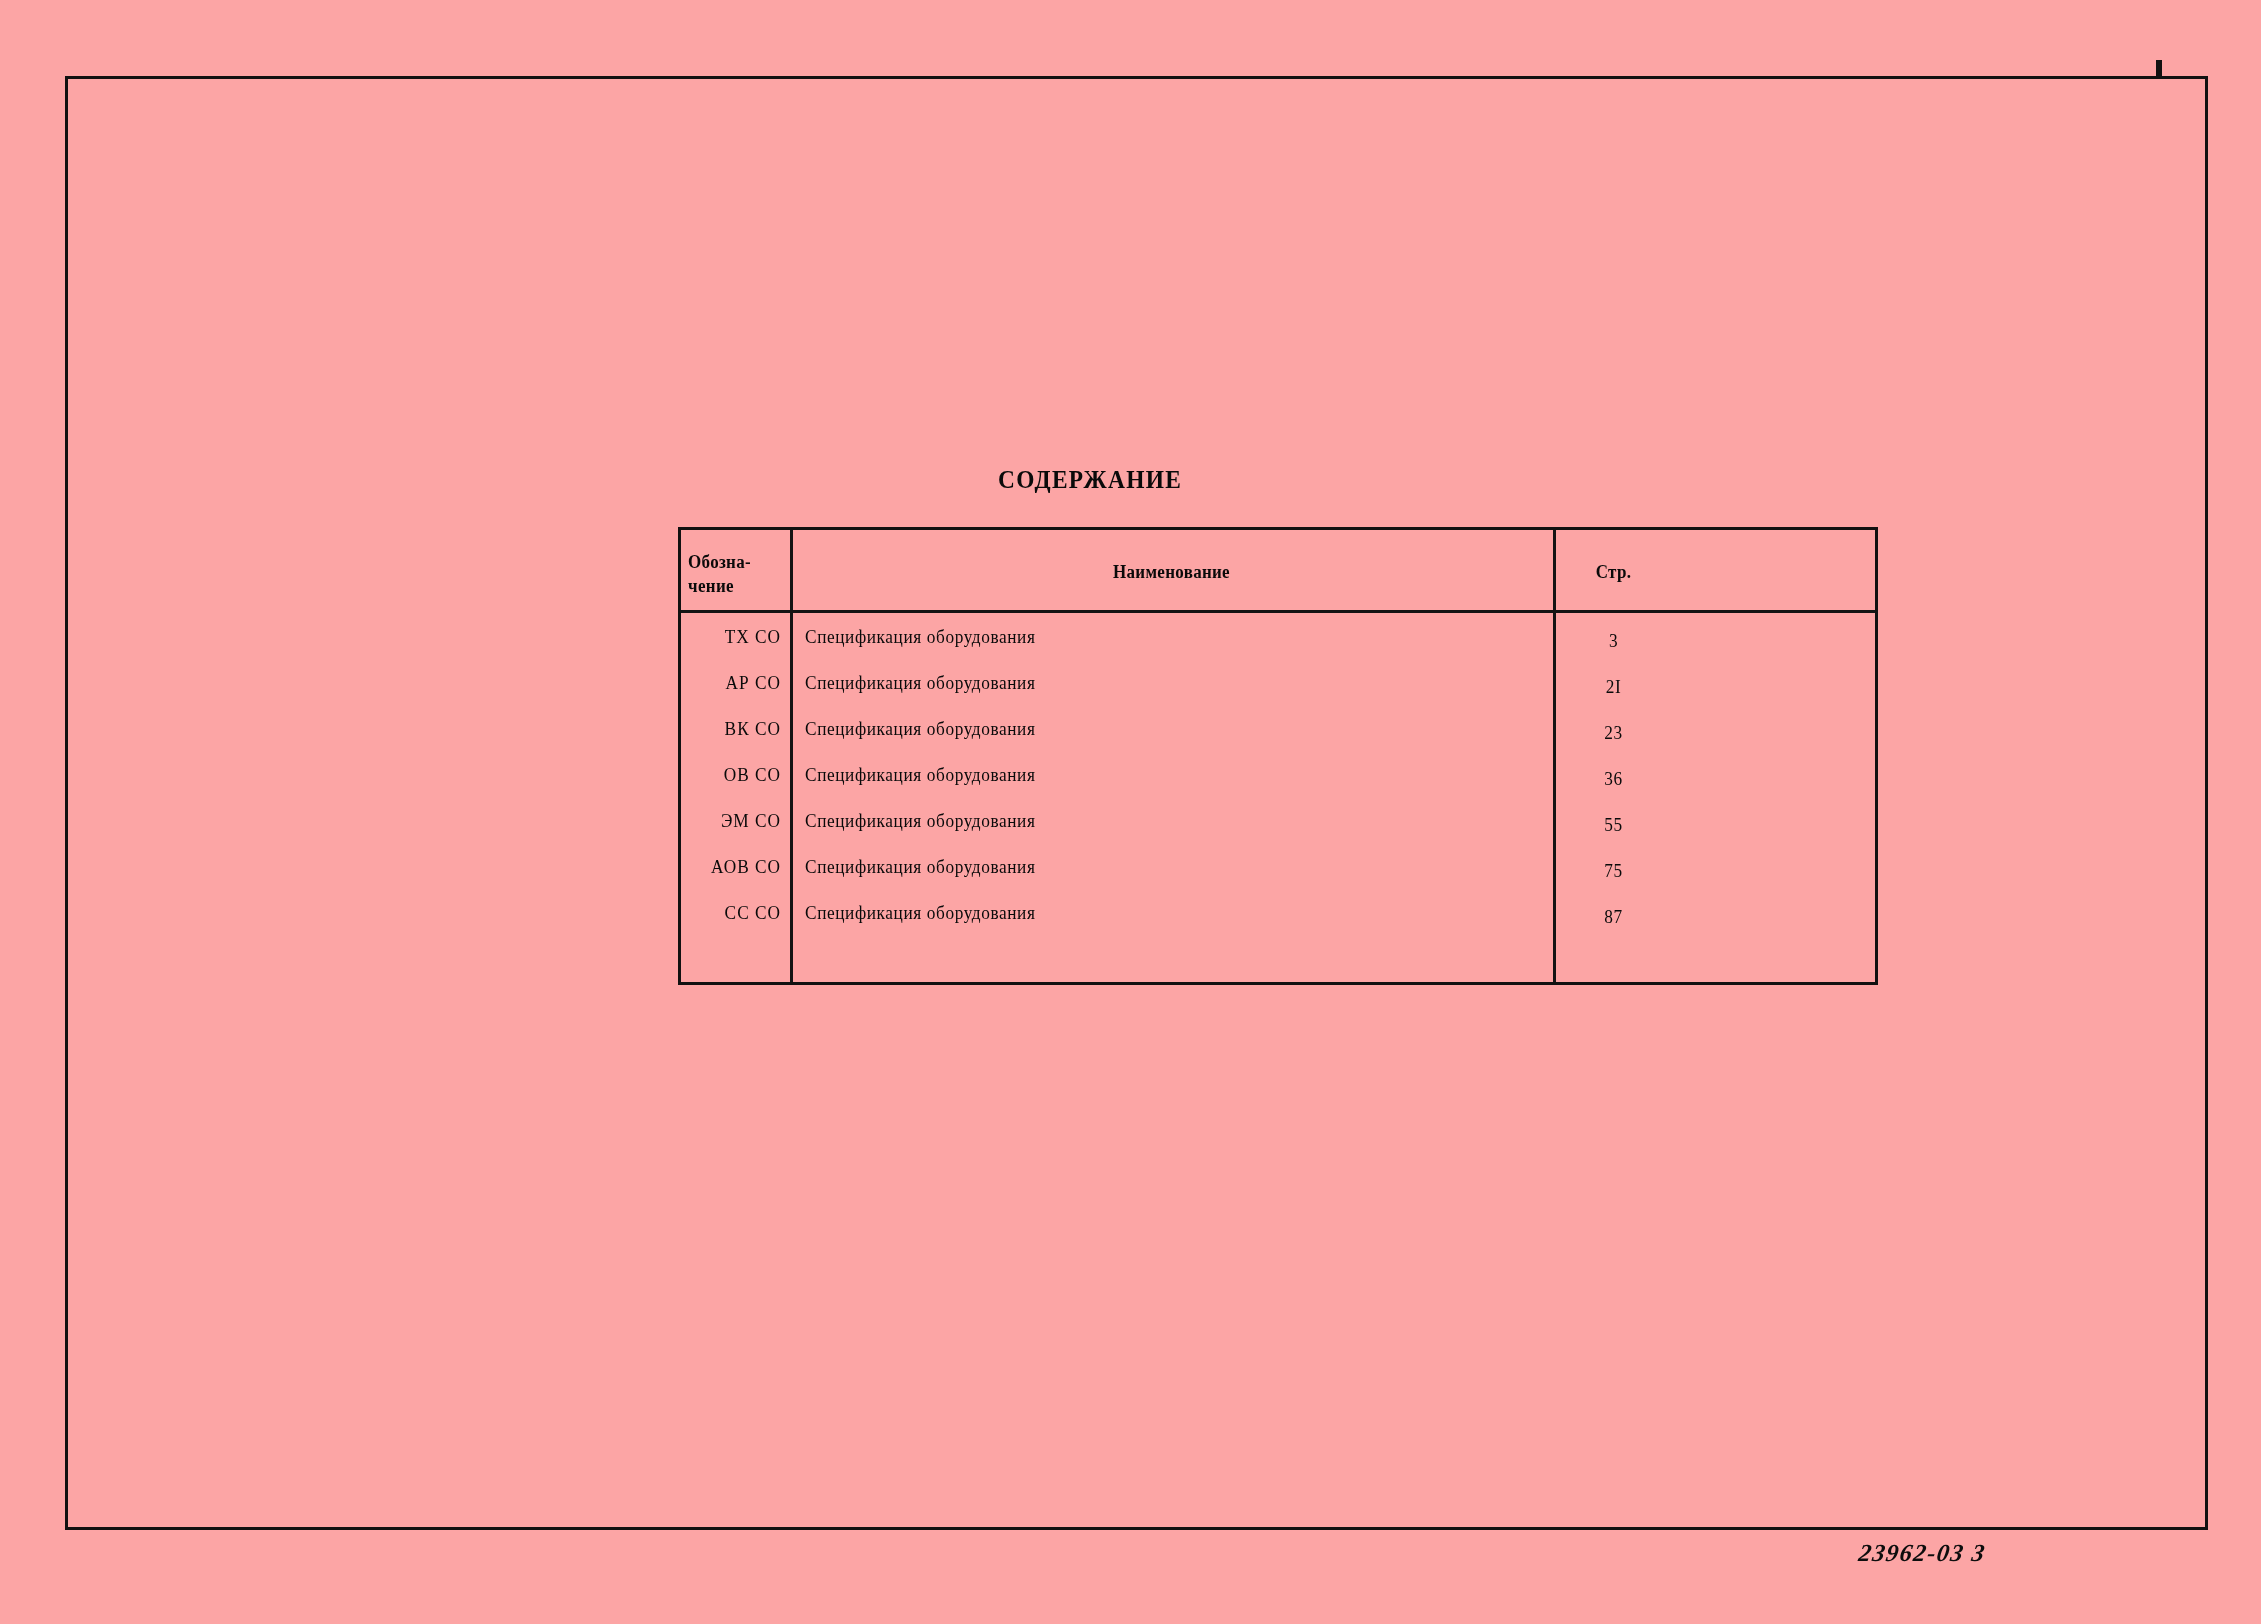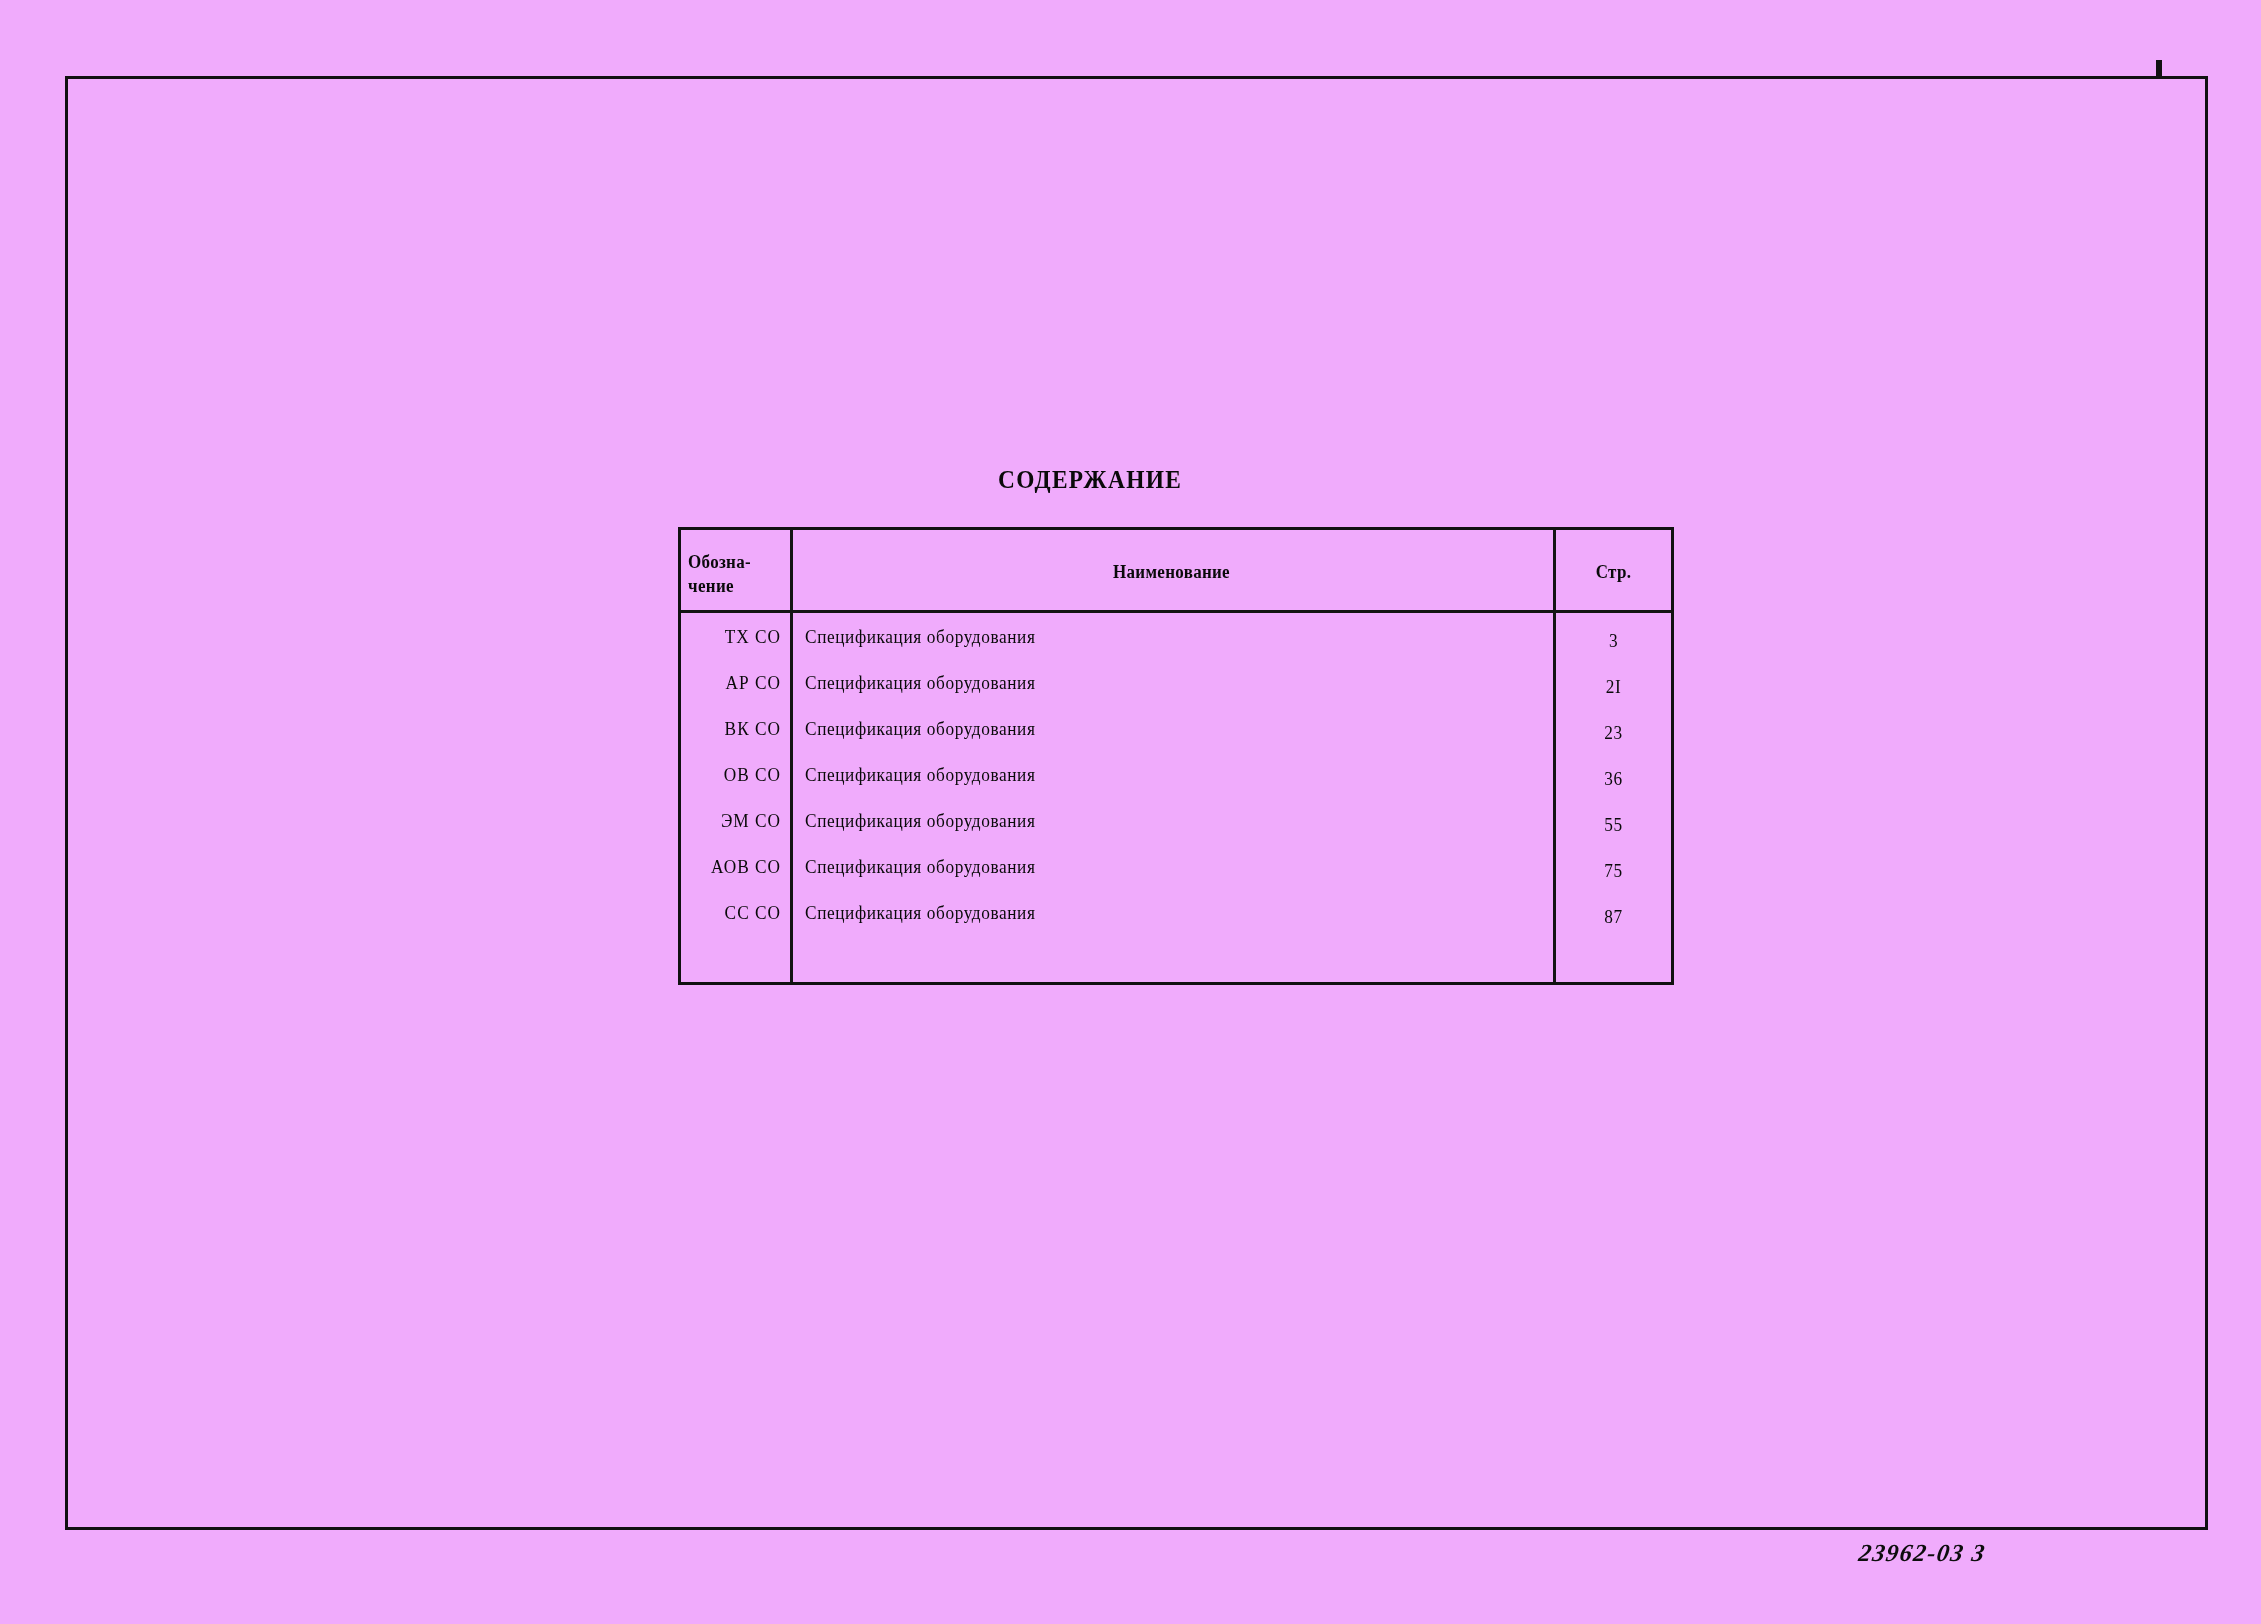--- a/index.html
+++ b/index.html
@@ -16,21 +16,21 @@
     color: #000000;
     position: relative;
   }
 
   
   .sheet {
     position: absolute;
     left: 0; top: 0;
     width: 2261px;
     height: 1625px;
-    background: #f0abfc;
+    background: #fca5a5;
     padding-left: 38px;
   }
 
   
   .frame {
     position: absolute;
     left: 65px;
     top: 76px;
     width: 2143px;
     height: 1454px;
@@ -61,21 +61,21 @@
     white-space: nowrap;
     transform: scaleY(1.12);
     transform-origin: left top;
   }
 
   
   .toc-table {
     position: absolute;
     left: 678px;
     top: 527px;
-    width: 996px;
+    width: 1200px;
     height: 458px;
     border: 3.1px solid #111111;
     background: transparent;
   }
 
   .toc-inner {
     position: relative;
     width: 100%;
     height: 100%;
   }

